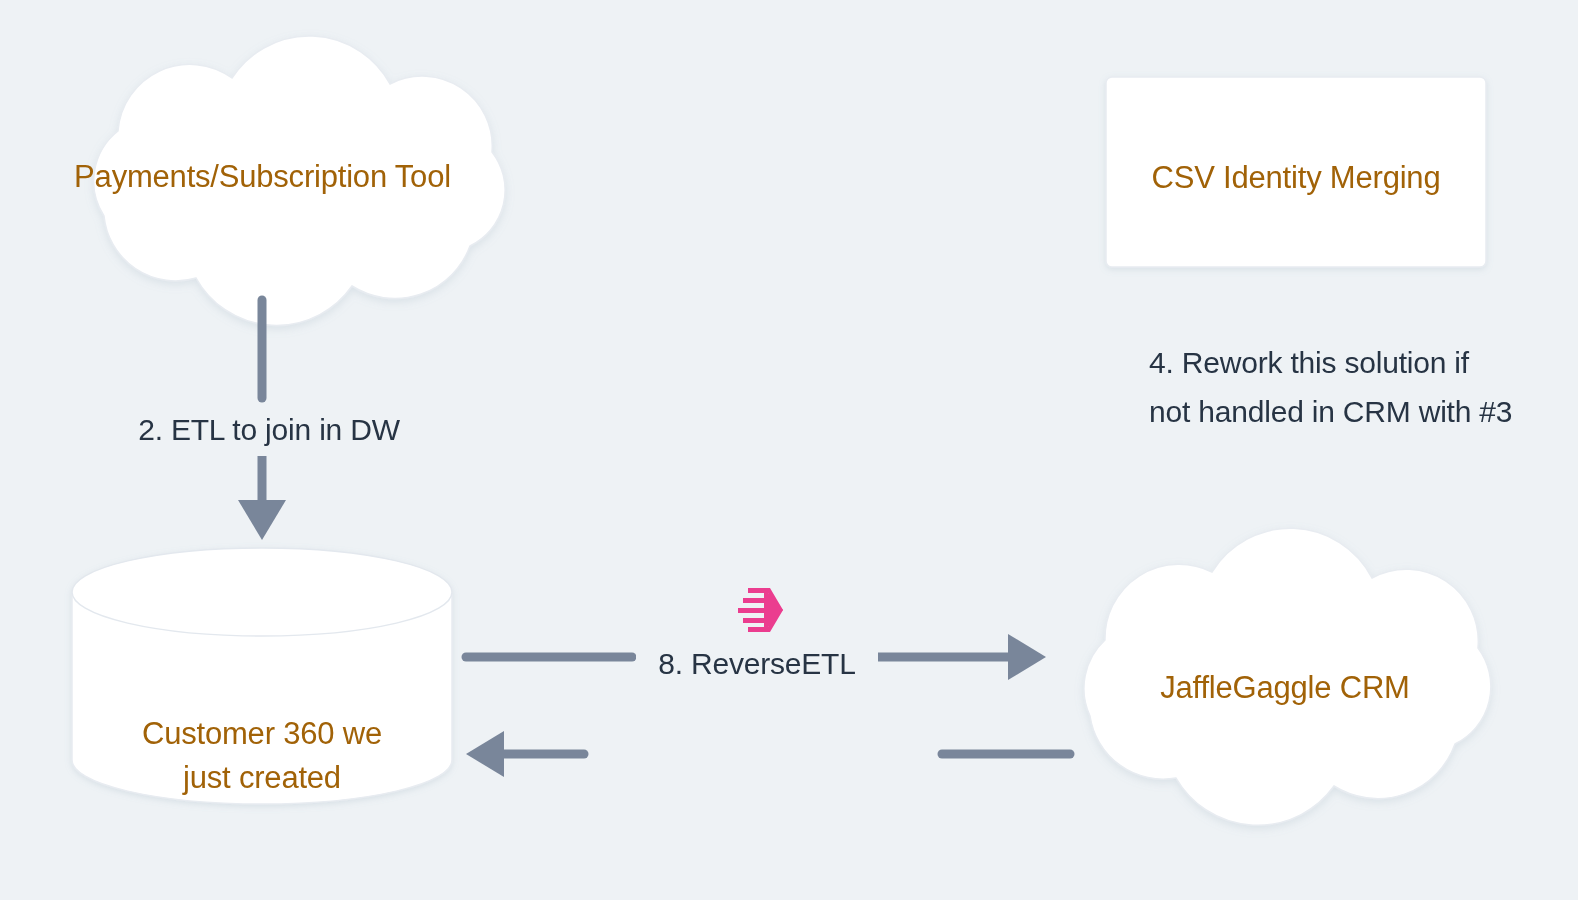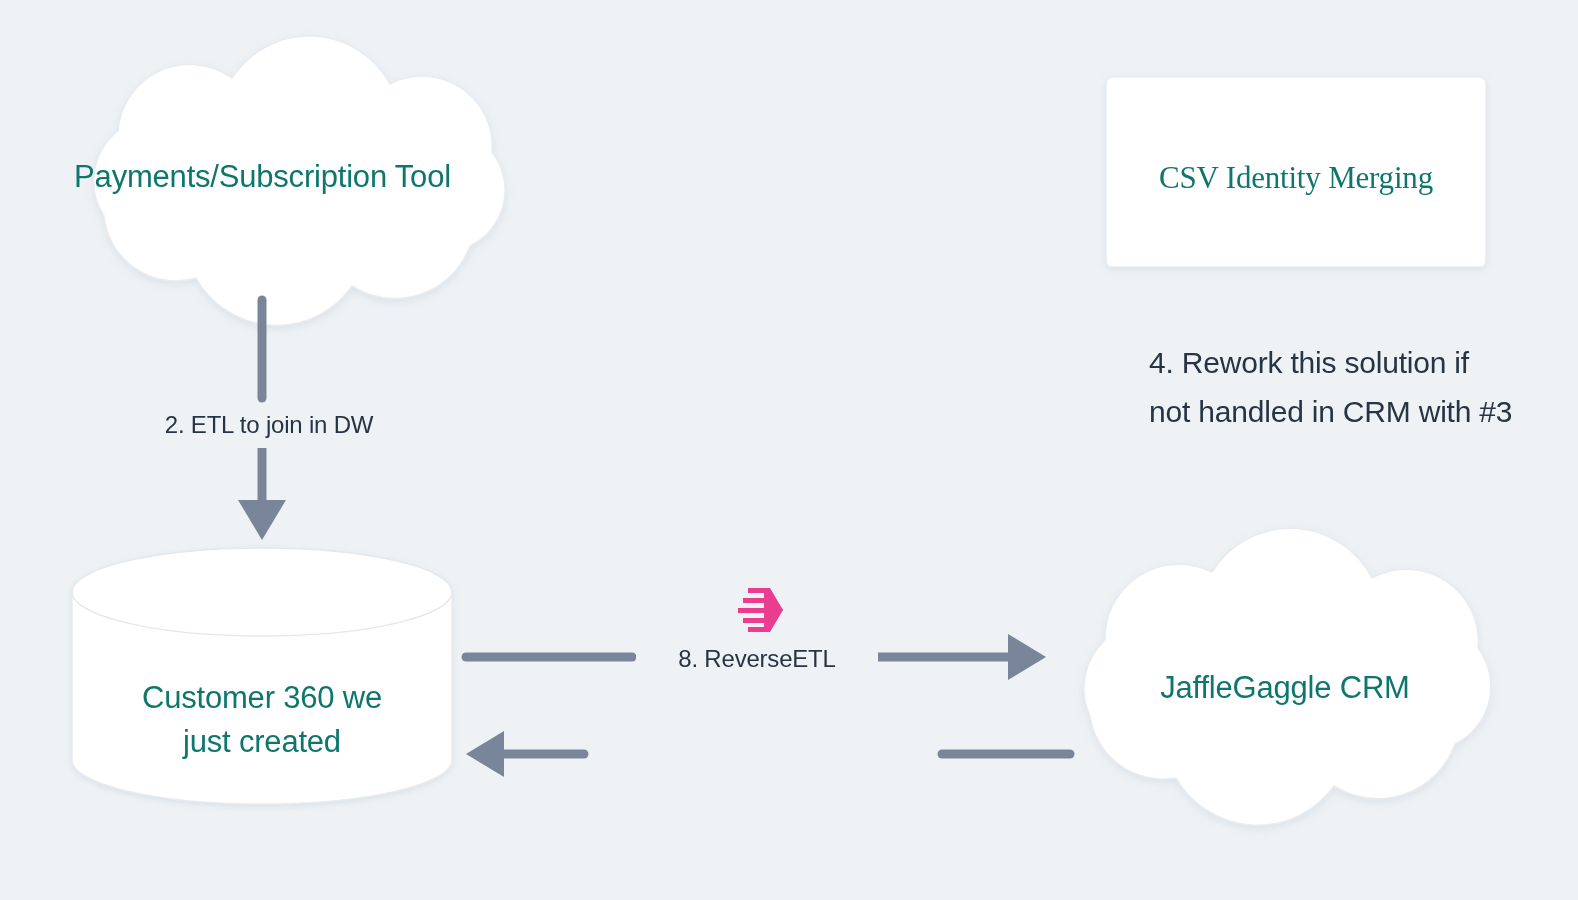--- a/index.html
+++ b/index.html
@@ -11,34 +11,34 @@
     position: relative;
     width: 1578px;
     height: 900px;
     background: #eef2f5;
     overflow: hidden;
     font-family: "Liberation Sans", "DejaVu Sans", sans-serif;
   }
 
   .node-label {
     position: absolute;
-    color: #0f766e;
+    color: #a16207;
     font-size: 31px;
     line-height: 1.42;
     text-align: center;
     white-space: pre-line;
     letter-spacing: -0.2px;
     z-index: 6;
     pointer-events: none;
   }
 
   .edge-label {
     position: absolute;
     color: #273444;
-    font-size: 24px;
+    font-size: 30px;
     line-height: 1.6;
     text-align: center;
     white-space: pre-line;
     letter-spacing: -0.2px;
     background: #eef2f5;
     z-index: 7;
   }
 
   .free-note {
     position: absolute;
@@ -149,23 +149,23 @@
         <rect x="4" y="22" width="32" height="5"></rect>
         <rect x="9" y="32" width="27" height="5"></rect>
         <rect x="14" y="41" width="22" height="5"></rect>
         <path d="M30 2 L49 24 L30 46 Z"></path>
       </g>
     </svg>
   </div>
 
   <div class="node-label" style="left:10px; top:155px; width:505px;">Payments/Subscription Tool</div>
 
-  <div class="node-label" style="left:1106px; top:156px; width:380px;font-family:Liberation Serif, serif;">CSV Identity Merging</div>
+  <div class="node-label" style="left:1106px; top:156px; width:380px;">CSV Identity Merging</div>
 
-  <div class="node-label" style="left:72px; top:676px; width:380px;">Customer 360 we
+  <div class="node-label" style="left:72px; top:712px; width:380px;">Customer 360 we
 just created</div>
 
   <div class="node-label" style="left:1090px; top:666px; width:390px;">JaffleGaggle CRM</div>
 
   <div class="edge-label" style="left:108px; top:404px; width:310px; padding:2px 6px;">2. ETL to join in DW</div>
 
   <div class="edge-label" style="left:636px; top:638px; width:230px; padding:2px 6px;">8. ReverseETL</div>
 
 
   <div class="free-note" style="left:1149px; top:296px; width:470px;margin-top:43px;">4. Rework this solution if

